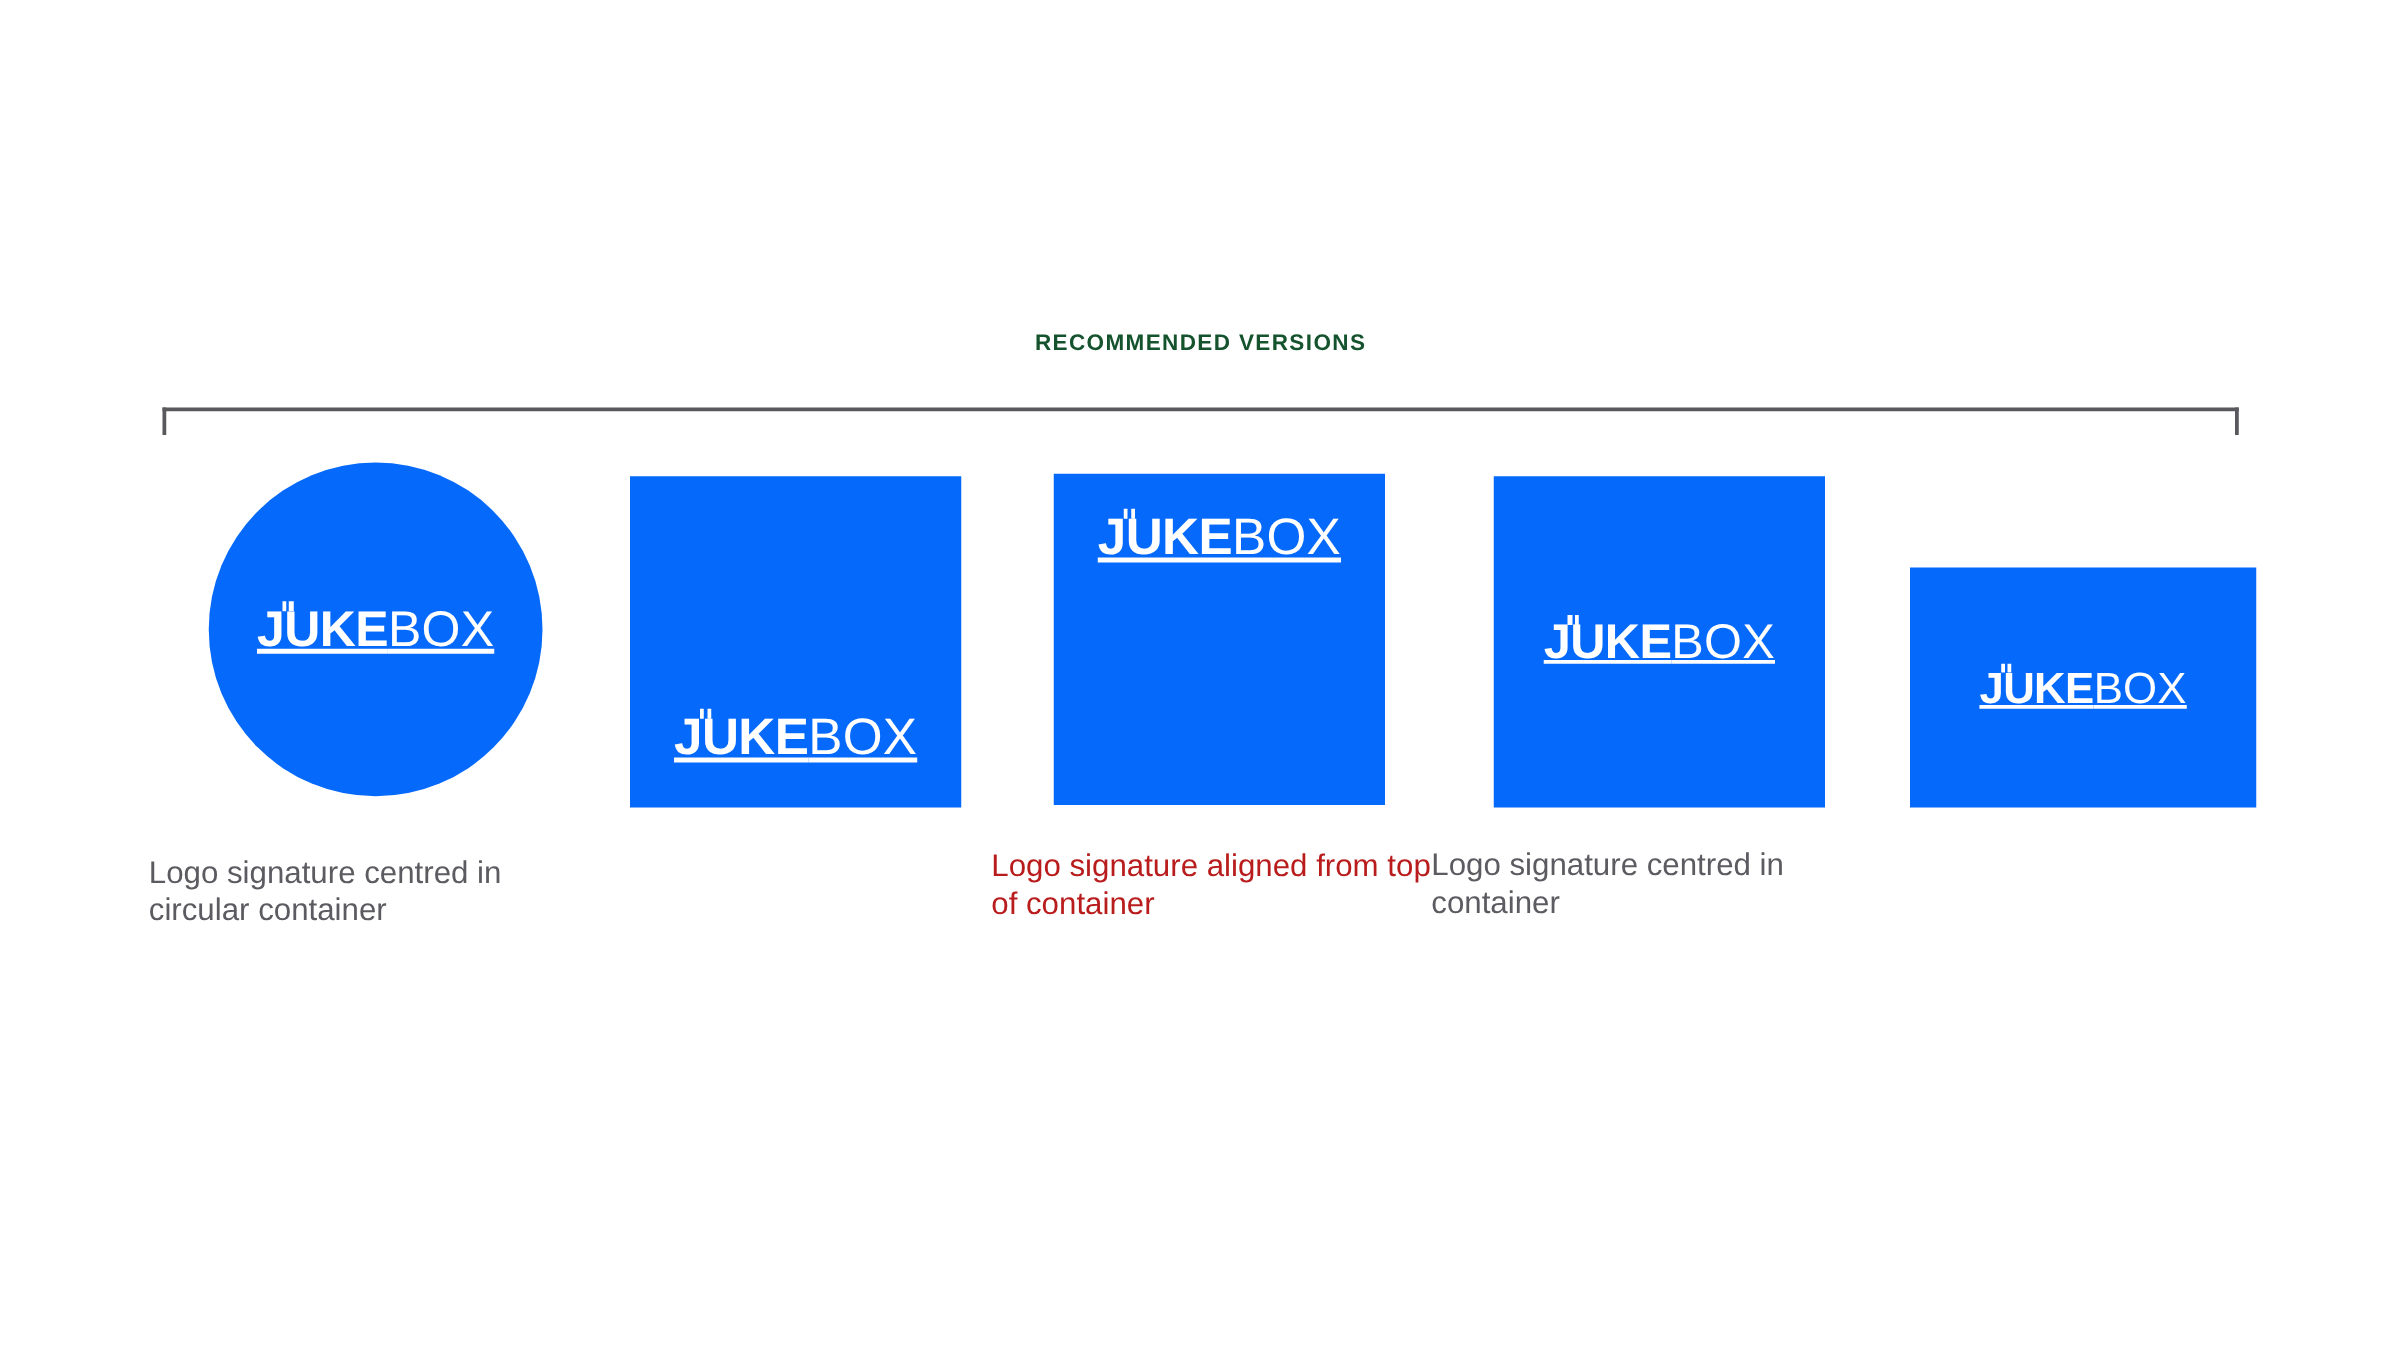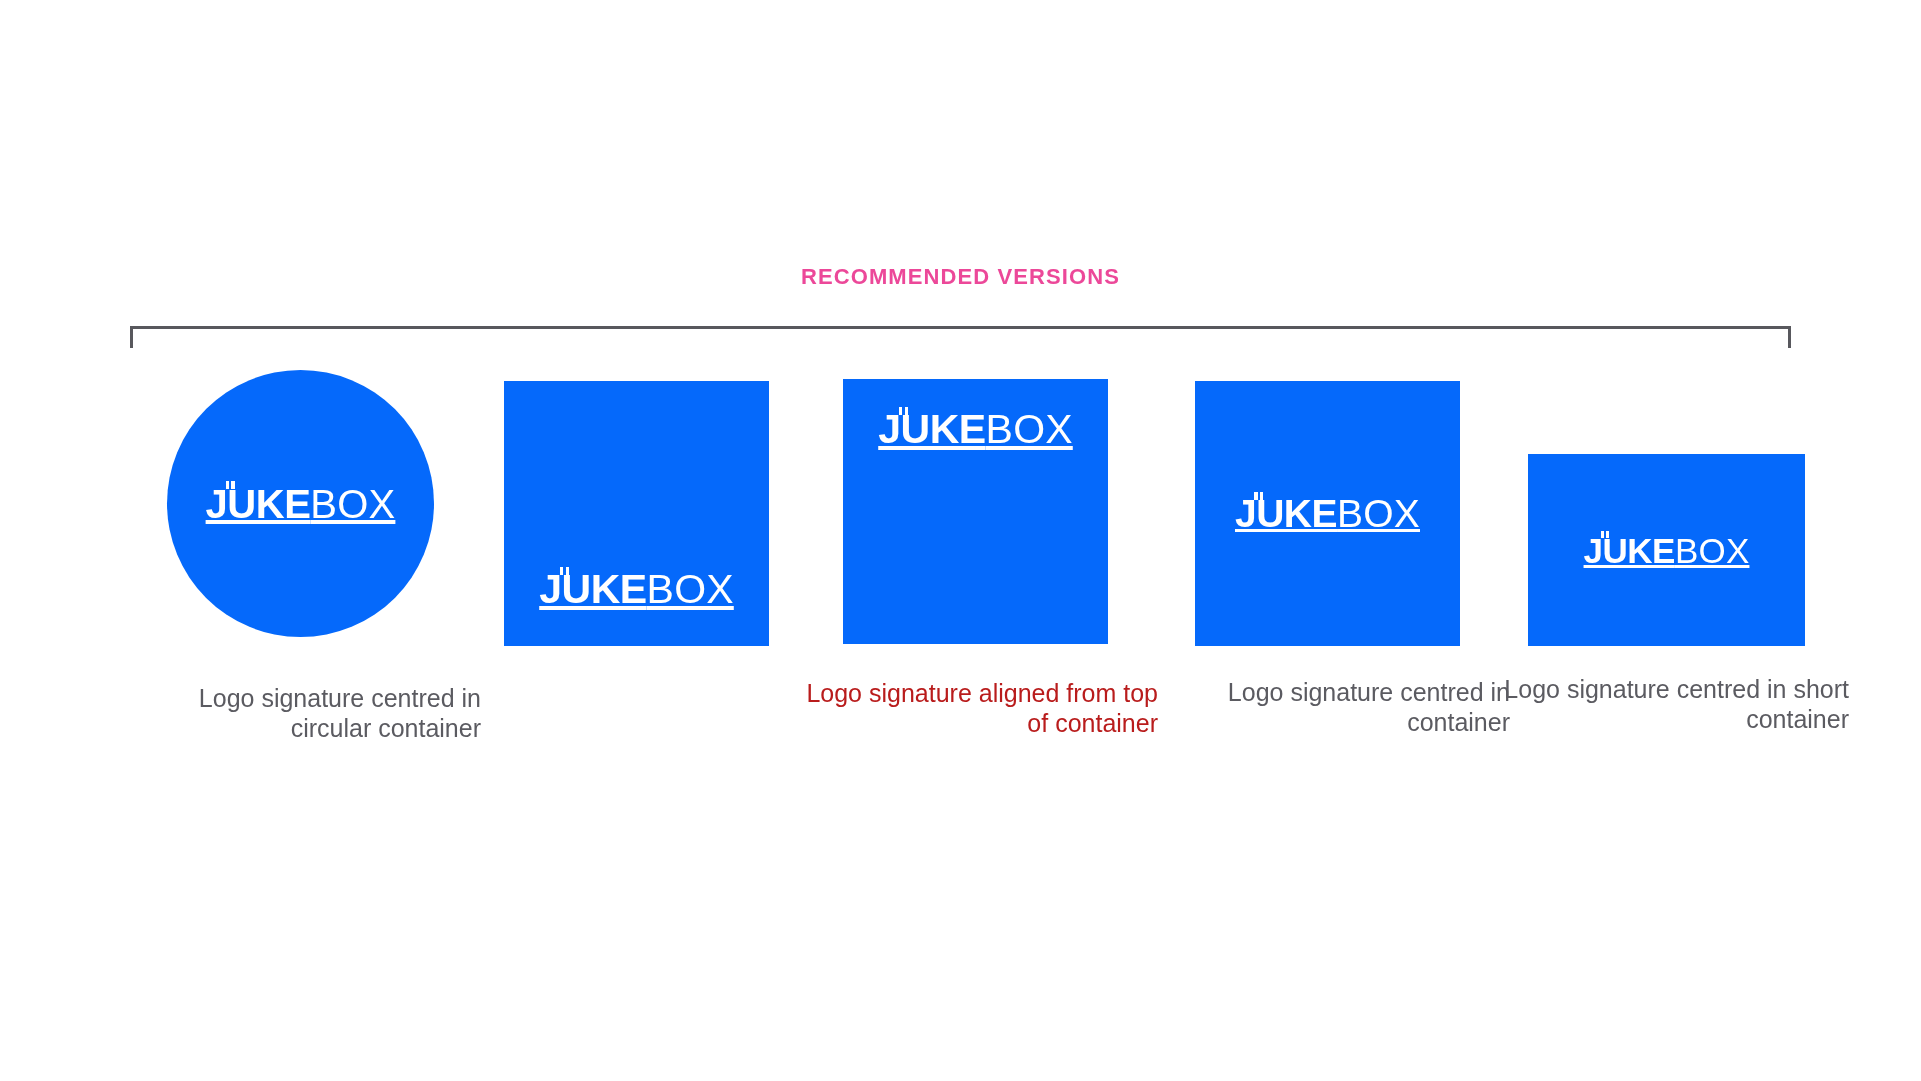--- a/index.html
+++ b/index.html
@@ -21,24 +21,24 @@
     height: 1081px;
   }
 
   
   .section-title {
     position: absolute;
     left: 0;
     top: 264px;
     width: 1921px;
     text-align: center;
-    font-size: 22px;
+    font-size: 18px;
     font-weight: bold;
     letter-spacing: 1.1px;
-    color: #ec4899;
+    color: #14532d;
     font-family: "Liberation Sans", sans-serif;
   }
 
   
   .bracket {
     position: absolute;
     left: 130px;
     top: 326px;
     width: 1661px;
     height: 22px;
@@ -111,21 +111,21 @@
   
   .logo .juke .umlaut {
     position: absolute;
     display: block;
     background: #ffffff;
   }
 
   
   .caption {
     position: absolute;
-    text-align: right;
+    text-align: left;
     color: #5b5b61;
     font-size: 25px;
     line-height: 1.18;
     font-family: "Liberation Sans", sans-serif;
     font-weight: 400;
   }
 </style>
 </head>
 <body>
 
@@ -180,17 +180,16 @@
       <div class="caption" style="left: -50px; top: 297px; width: 365px; color: rgb(91, 91, 97);">Logo signature centred in container</div>
     </div>
 
     <div class="item" style="left:1528px; top:84px;">
       <div class="container-shape align-center" style="width: 277px; height: 192px; background: rgb(5, 105, 251);">
         <div class="logo" style="font-size: 35px; color: rgb(255, 255, 255);">
           <span class="juke">JUKE<span class="umlaut" style="width: 2.975px; height: 7px; left: 17.5px; top: -1.925px;"></span><span class="umlaut" style="width: 2.975px; height: 7px; left: 22.575px; top: -1.925px;"></span></span>
           <span class="box">BOX</span>
         </div>
       </div>
-      <div class="caption" style="left: -44px; top: 221px; width: 365px; color: rgb(91, 91, 97);">Logo signature centred in short container</div>
     </div>
 
   </div>
 </div>
 
 </body></html>

